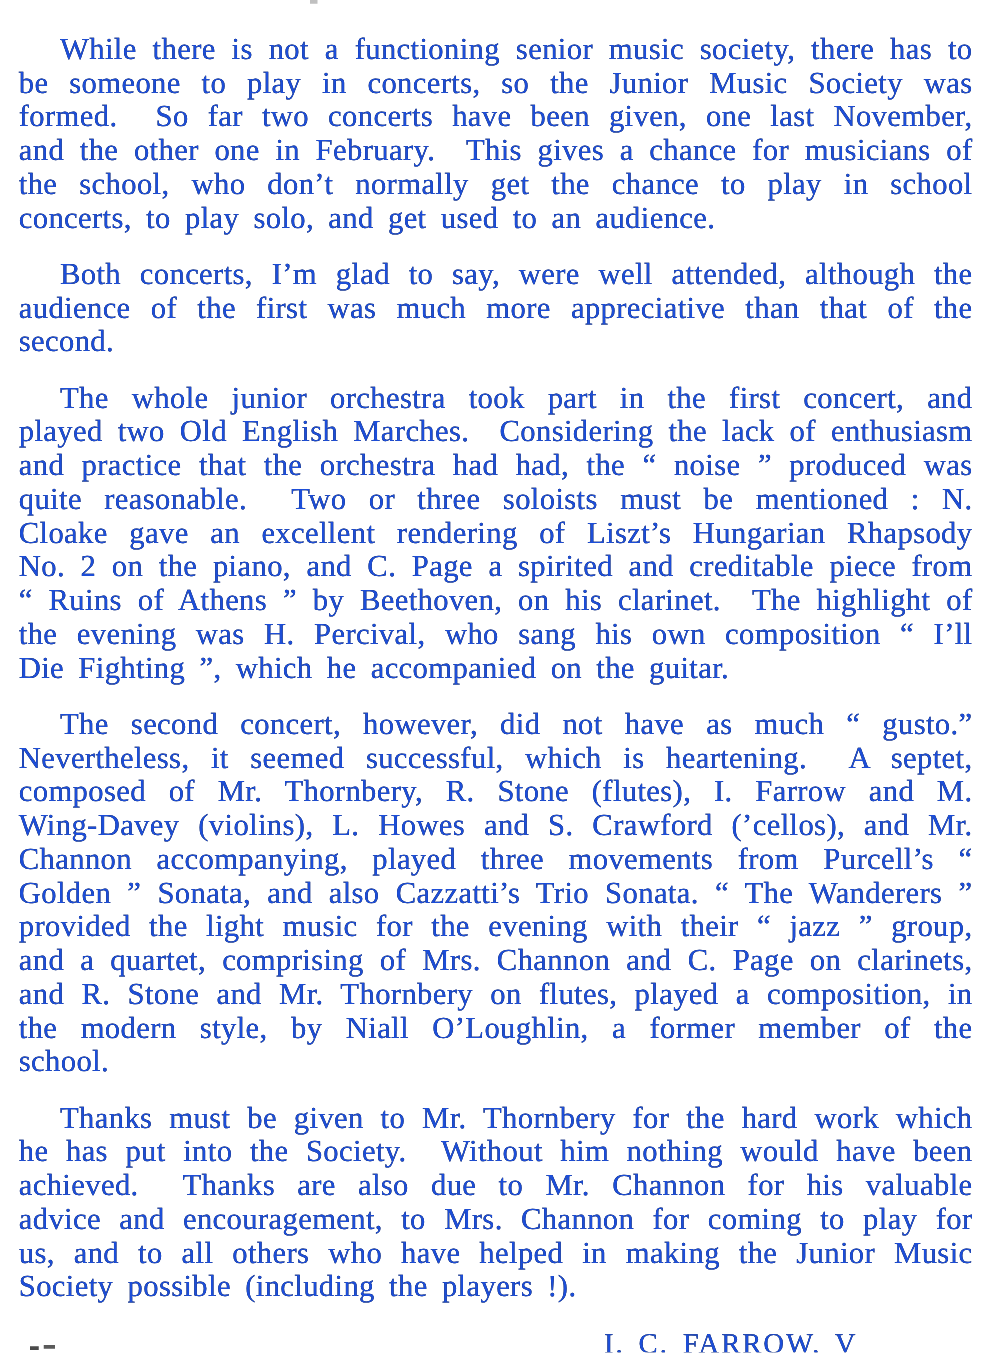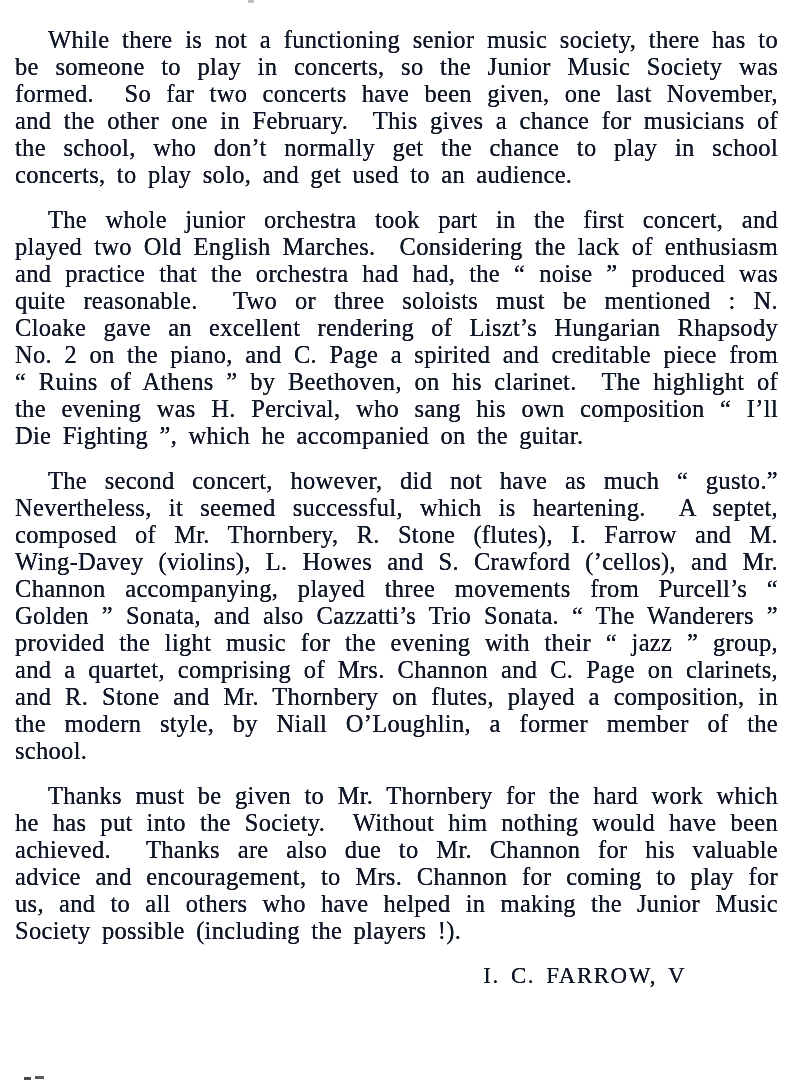--- a/index.html
+++ b/index.html
@@ -7,21 +7,21 @@
     padding: 0;
     background: #ffffff;
   }
   .page {
     position: relative;
     width: 800px;
     height: 1082px;
     background: #ffffff;
     overflow: hidden;
     font-family: "Liberation Serif", "DejaVu Serif", serif;
-    color: #0f172a;
+    color: #1d4ed8;
   }
   .body-text {
     position: absolute;
     top: 26px;
     left: 15px;
     width: 763px;
   }
   .body-text p {
     margin: 0 0 18px 0;
     font-size: 24.5px;
@@ -72,20 +72,21 @@
 </style>
 </head>
 <body>
 
 <div class="page">
 
   <div class="speck top"></div>
 
   <article class="body-text">
     <p>While there is not a functioning senior music society, there has to be someone to play in concerts, so the Junior Music Society was formed.  So far two concerts have been given, one last November, and the other one in February.  This gives a chance for musicians of the school, who don’t normally get the chance to play in school concerts, to play solo, and get used to an audience.</p>
+    <p>Both concerts, I’m glad to say, were well attended, although the audience of the first was much more appreciative than that of the second.</p>
     <p>The whole junior orchestra took part in the first concert, and played two Old English Marches.  Considering the lack of enthusiasm and practice that the orchestra had had, the “ noise ” produced was quite reasonable.  Two or three soloists must be mentioned : N. Cloake gave an excellent rendering of Liszt’s Hungarian Rhapsody No. 2 on the piano, and C. Page a spirited and creditable piece from “ Ruins of Athens ” by Beethoven, on his clarinet.  The highlight of the evening was H. Percival, who sang his own composition “ I’ll Die Fighting ”, which he accompanied on the guitar.</p>
     <p>The second concert, however, did not have as much “ gusto.” Nevertheless, it seemed successful, which is heartening.  A septet, composed of Mr. Thornbery, R. Stone (flutes), I. Farrow and M. Wing-Davey (violins), L. Howes and S. Crawford (’cellos), and Mr. Channon accompanying, played three movements from Purcell’s “ Golden ” Sonata, and also Cazzatti’s Trio Sonata. “ The Wanderers ” provided the light music for the evening with their “ jazz ” group, and a quartet, comprising of Mrs. Channon and C. Page on clarinets, and R. Stone and Mr. Thornbery on flutes, played a composition, in the modern style, by Niall O’Loughlin, a former member of the school.</p>
     <p>Thanks must be given to Mr. Thornbery for the hard work which he has put into the Society.  Without him nothing would have been achieved.  Thanks are also due to Mr. Channon for his valuable advice and encouragement, to Mrs. Channon for coming to play for us, and to all others who have helped in making the Junior Music Society possible (including the players !).</p>
     <div class="signature">I. C. FARROW, V</div>
   </article>
 
   <div class="speck bottom-a"></div>
   <div class="speck bottom-b"></div>
 
 </div>

